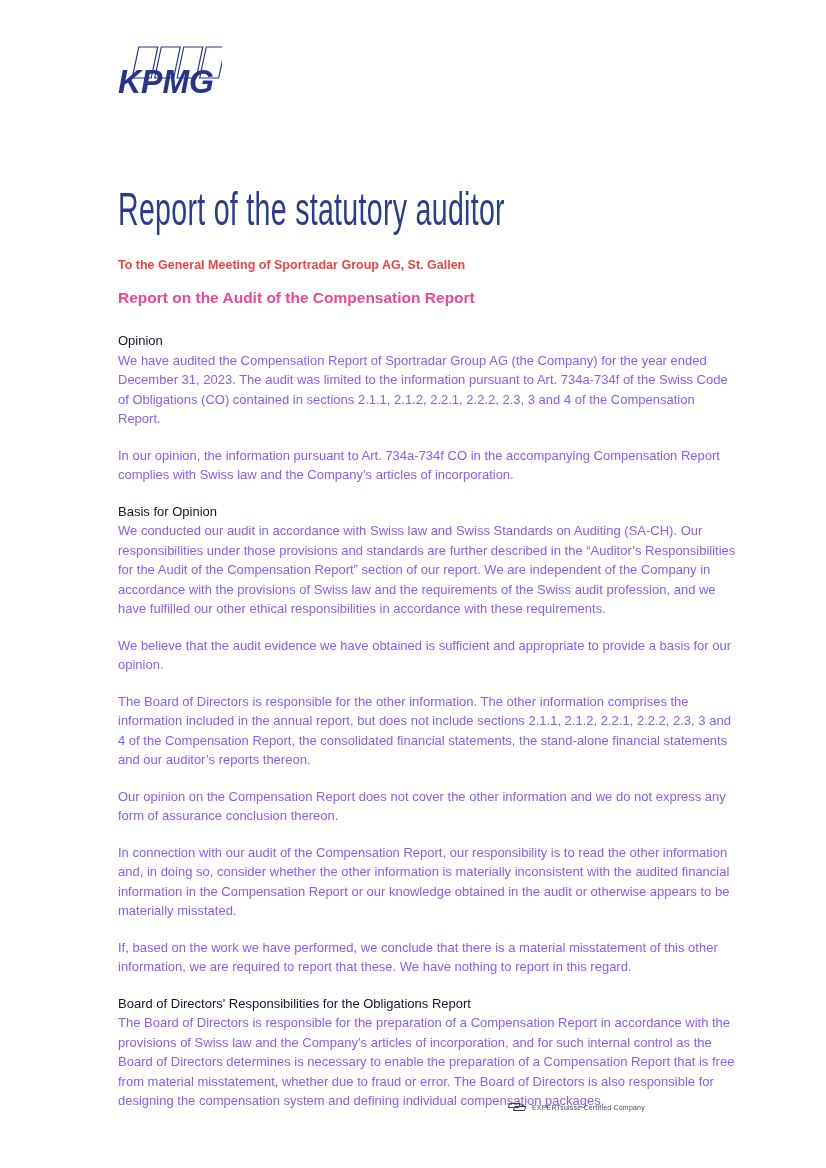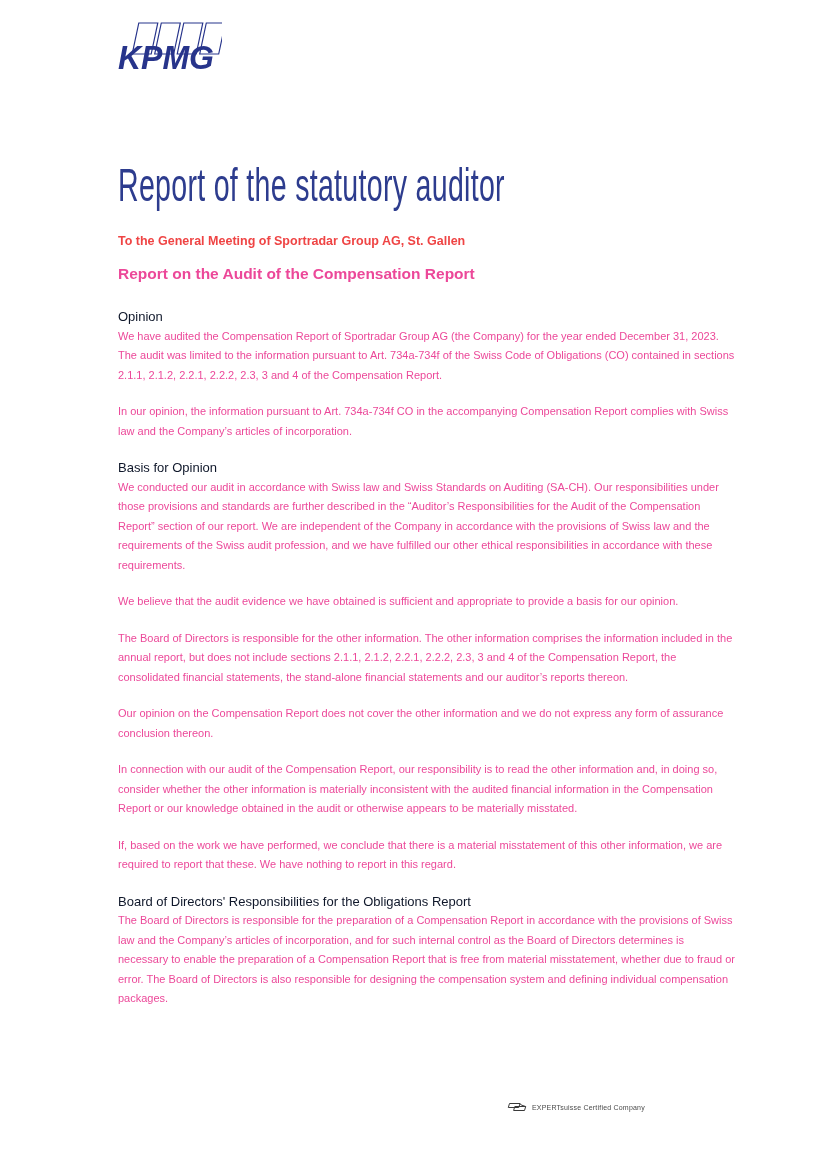--- a/index.html
+++ b/index.html
@@ -12,21 +12,21 @@
     font-family: "Liberation Sans", "DejaVu Sans", sans-serif;
     overflow: hidden;
   }
   .content {
     position: absolute;
     left: 118px;
     top: 0;
     width: 634px;
   }
   .logo-wrap {
-    margin-top: 22px;
+    margin-top: 46px;
     width: 104px;
     height: 50px;
   }
   .doc-title {
     margin-top: 90px;
     font-size: 46px;
     line-height: 46px;
     font-weight: 300;
     font-stretch: condensed;
     color: #2d3c8e;
@@ -52,23 +52,23 @@
   .sections { margin-top: 24px; }
   .sections h3 {
     font-size: 13px;
     line-height: 19.5px;
     font-weight: normal;
     color: #0f172a;
     margin: 16px 0 0 0;
   }
   .sections section:first-child h3 { margin-top: 0; }
   .sections p {
-    font-size: 11px;
+    font-size: 13px;
     line-height: 19.5px;
-    color: #ec4899;
+    color: #8b5cf6;
     margin: 0 16px 17px 0;
   }
   .page-footer {
     position: absolute;
     left: 507px;
     top: 1101px;
     display: flex;
     align-items: center;
     gap: 5px;
   }

